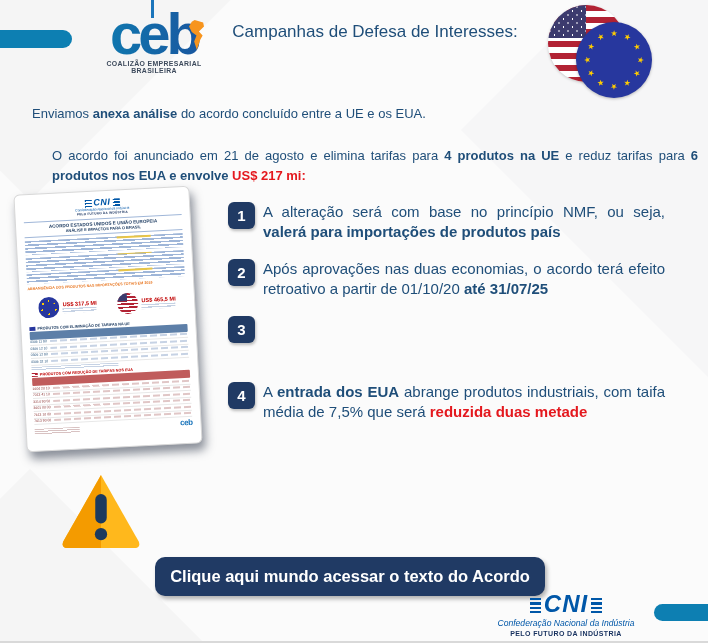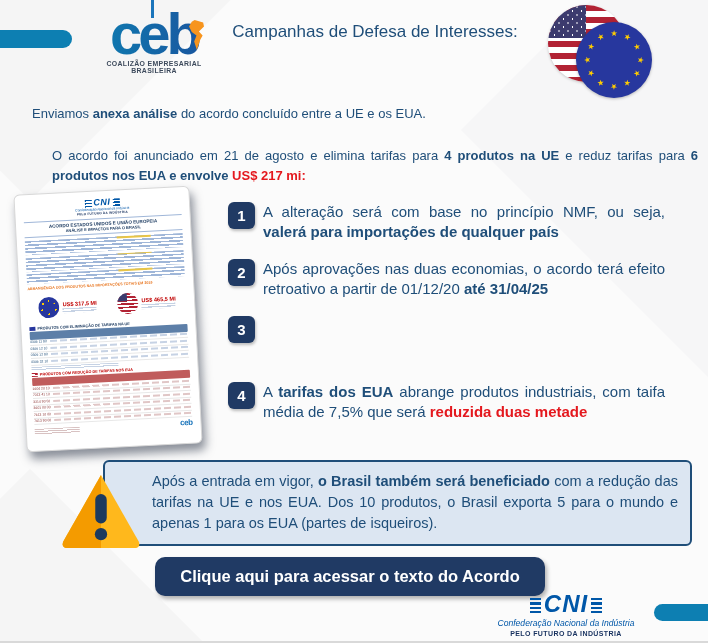--- a/index.html
+++ b/index.html
@@ -258,45 +258,44 @@
         </div>
       </div>
     <div class="dfoot">
       <div class="dfoot-l"></div>
       <div class="dceb">ceb</div>
     </div>
   </div>
 
   <div class="z item item-1">
     <div class="badge">1</div>
-    <p class="item-text"><span>A alteração será com base no princípio NMF, ou seja, </span><span class="b">valerá para importações de qualquer país</span></p>
+    <p class="item-text"><span>A alteração será com base no princípio NMF, ou seja, </span><span class="b">valerá para importações de produtos país</span></p>
   </div>
   <div class="z item item-2">
     <div class="badge">2</div>
-    <p class="item-text"><span>Após aprovações nas duas economias, o acordo terá efeito retroativo a partir de 01/12/20 </span><span class="b">até 31/04/25</span></p>
+    <p class="item-text"><span>Após aprovações nas duas economias, o acordo terá efeito retroativo a partir de 01/10/20 </span><span class="b">até 31/07/25</span></p>
   </div>
   <div class="z item item-3">
     <div class="badge">3</div>
   </div>
   <div class="z item item-4">
     <div class="badge">4</div>
-    <p class="item-text"><span>A </span><span class="b">tarifas dos EUA</span><span> abrange produtos industriais, com taifa média de 7,5% que será </span><span class="b r">reduzida duas metade</span></p>
-  </div>
-
-  <div class="z warn-box"><span>Após a entrada em vigor, </span><span class="b">o Brasil também será beneficiado</span><span> com a redução das tarifas na UE e nos EUA. Dos 10 produtos, o Brasil exporta 5 para o mundo e apenas 1 para os EUA (partes de isqueiros).</span></div>
+    <p class="item-text"><span>A </span><span class="b">entrada dos EUA</span><span> abrange produtos industriais, com taifa média de 7,5% que será </span><span class="b r">reduzida duas metade</span></p>
+  </div>
+
   <div class="z warn-tri">
     <svg viewBox="0 0 100 100" aria-hidden="true">
       <path d="M50 5 L96 86 Q99 94 90 94 L10 94 Q1 94 4 86 Z" fill="#FFB81C"></path>
       <path d="M50 5 L4 86 Q1 94 10 94 L50 94 Z" fill="#F49B00"></path>
       <rect x="43" y="28" width="14" height="36" rx="7" fill="#1C3A5E"></rect>
       <circle cx="50" cy="77" r="7.5" fill="#1C3A5E"></circle>
     </svg>
   </div>
 
-  <button class="z cta">Clique aqui para acessar o texto do Acordo</button>
+  <button class="z cta">Clique aqui mundo acessar o texto do Acordo</button>
 
   <div class="z cni-footer">
     <div class="cni-word">CNI</div>
     <div class="cni-l1">Confederação Nacional da Indústria</div>
     <div class="cni-l2">PELO FUTURO DA INDÚSTRIA</div>
   </div>
   <div class="z right-pill"></div>
 </div>
 
 </body></html>

